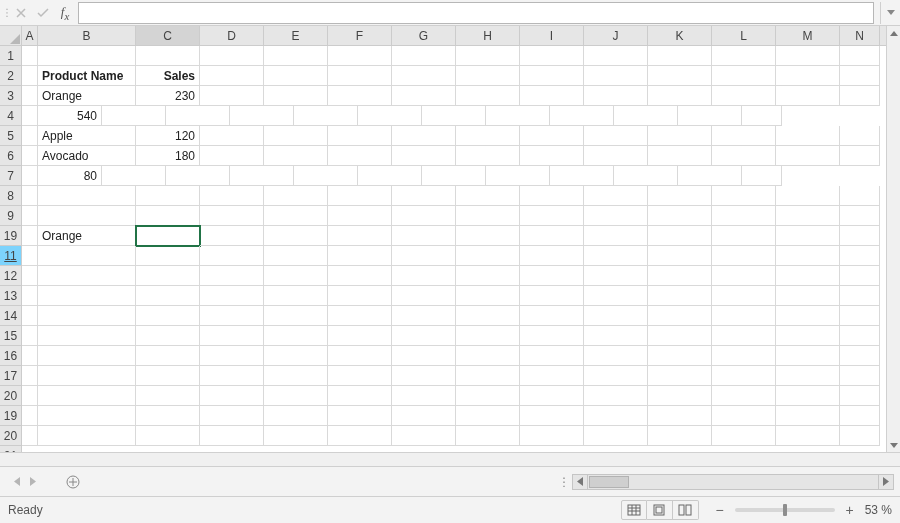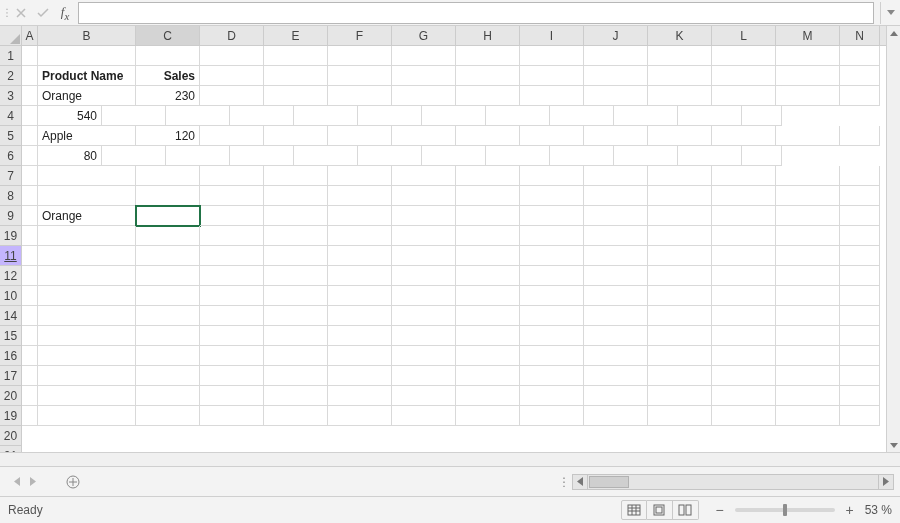--- a/index.html
+++ b/index.html
@@ -20,21 +20,21 @@
   
   
   .gridwrap { position: relative; height: 440px; background: #fff; }
   .selectall { position:absolute; left:0; top:0; width:22px; height:20px; background:#e6e6e6; border-right:1px solid #ccc; border-bottom:1px solid #ccc; display:flex; align-items:flex-end; justify-content:flex-end;}
   .selectall svg { margin:0 1px 1px 0;}
   .colheads { position:absolute; left:22px; top:0; right:14px; height:20px; display:flex; background:#e6e6e6; border-bottom:1px solid #ccc;}
   .ch { border-right:1px solid #ccc; text-align:center; font-size:12px; color:#444; line-height:20px; }
   .ch.active { background:#d4d4d4; }
   .rowheads { position:absolute; left:0; top:20px; width:22px; bottom:14px; background:#e6e6e6; border-right:1px solid #ccc;}
   .rh { height:20px; border-bottom:1px solid #ccc; text-align:center; font-size:12px; color:#444; line-height:20px;}
-  .rh.active { background:#c4b5fd;text-decoration:underline; }
+  .rh.active { background:#7dd3fc;text-decoration:underline; }
   .cells { position:absolute; left:22px; top:20px; right:14px; bottom:14px; overflow:hidden; background:#fff;}
   .row { display:flex; height:20px; }
   .cell { border-right:1px solid #d9d9d9; border-bottom:1px solid #d9d9d9; padding:0 4px; line-height:20px; font-size:12px; overflow:hidden; white-space:nowrap; }
   .cell.rt { text-align:right; }
   .cell.bold { font-weight:700; }
   .cell.activecell { outline: 2px solid #217346; outline-offset:-1px; }
   .vscroll { position:absolute; right:0; top:0; width:14px; bottom:14px; background:#f0f0f0; border-left:1px solid #d0d0d0; display:flex; flex-direction:column; align-items:center; }
   .vscroll .arrow { width:14px; height:14px; display:flex; align-items:center; justify-content:center; color:#666;}
   .vscroll .track { flex:1; }
   .hscroll-bot { position:absolute; left:0; right:0; bottom:0; height:14px; background:#f0f0f0; border-top:1px solid #d0d0d0;}
@@ -123,21 +123,21 @@
       <div class="rh">3</div>
       <div class="rh">4</div>
       <div class="rh">5</div>
       <div class="rh">6</div>
       <div class="rh">7</div>
       <div class="rh">8</div>
       <div class="rh">9</div>
       <div class="rh">19</div>
       <div class="rh active">11</div>
       <div class="rh">12</div>
-      <div class="rh">10</div>
+      <div class="rh">13</div>
       <div class="rh">14</div>
       <div class="rh">15</div>
       <div class="rh">16</div>
       <div class="rh">17</div>
       <div class="rh">20</div>
       <div class="rh">19</div>
       <div class="rh">20</div>
       <div class="rh">21</div>
     </div>
   <div class="cells" id="cells">
@@ -201,20 +201,36 @@
         <div class="cell" style="width: 64px;"></div>
         <div class="cell" style="width: 64px;"></div>
         <div class="cell" style="width: 64px;"></div>
         <div class="cell" style="width: 64px;"></div>
         <div class="cell" style="width: 40px;"></div>
       </div>
       <div class="row">
         <div class="cell" style="width: 16px;"></div>
         <div class="cell" style="width: 98px;">Apple</div>
         <div class="cell rt" style="width: 64px;">120</div>
+        <div class="cell" style="width: 64px;"></div>
+        <div class="cell" style="width: 64px;"></div>
+        <div class="cell" style="width: 64px;"></div>
+        <div class="cell" style="width: 64px;"></div>
+        <div class="cell" style="width: 64px;"></div>
+        <div class="cell" style="width: 64px;"></div>
+        <div class="cell" style="width: 64px;"></div>
+        <div class="cell" style="width: 64px;"></div>
+        <div class="cell" style="width: 64px;"></div>
+        <div class="cell" style="width: 64px;"></div>
+        <div class="cell" style="width: 40px;"></div>
+      </div>
+      <div class="row">
+        <div class="cell" style="width: 16px;"></div>
+        <div class="cell" style="width: 98px;">Avocado</div>
+        <div class="cell rt" style="width: 64px;">180</div>
         <div class="cell" style="width: 64px;"></div>
         <div class="cell" style="width: 64px;"></div>
         <div class="cell" style="width: 64px;"></div>
         <div class="cell" style="width: 64px;"></div>
         <div class="cell" style="width: 64px;"></div>
         <div class="cell" style="width: 64px;"></div>
         <div class="cell" style="width: 64px;"></div>
         <div class="cell" style="width: 64px;"></div>
         <div class="cell" style="width: 64px;"></div>
         <div class="cell" style="width: 64px;"></div>

